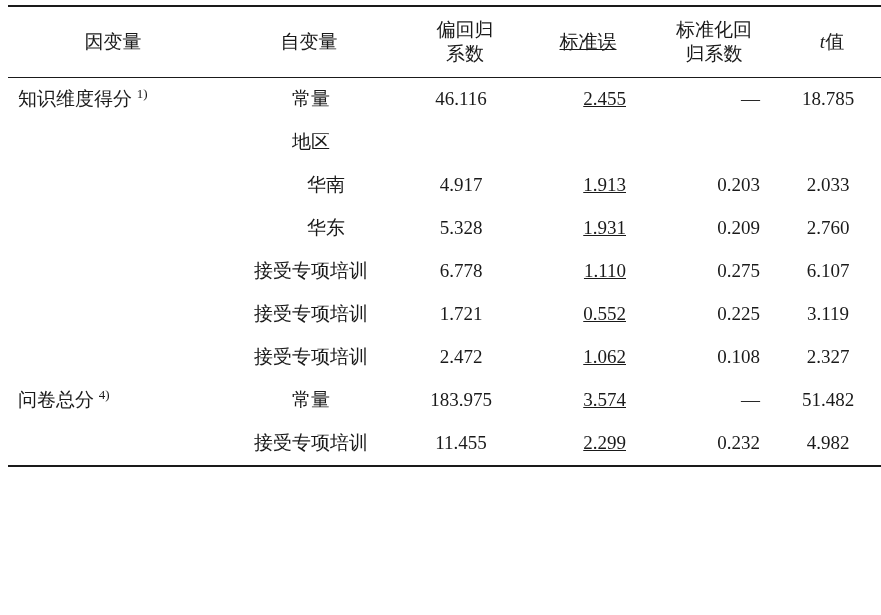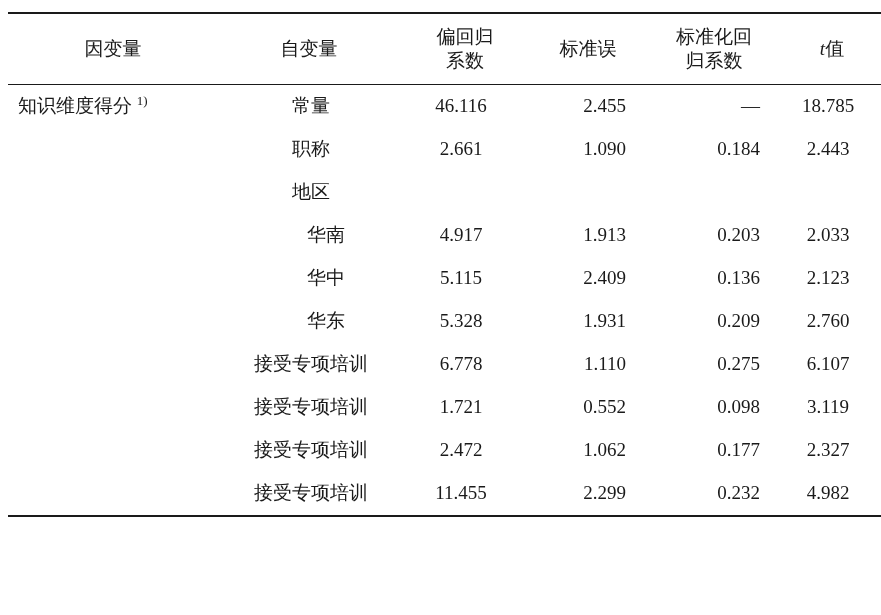--- a/index.html
+++ b/index.html
@@ -11,21 +11,21 @@
     width: 881px;
     height: 615px;
     font-family: "Liberation Serif", "DejaVu Serif", serif;
     color: #1a1a1a;
     overflow: hidden;
   }
   .table-wrap {
     width: 881px;
     height: 615px;
     box-sizing: border-box;
-    padding: 12px 8px;
+    padding: 5px 8px;
   }
   table.stat-table {
     width: 865px;
     border-collapse: collapse;
     table-layout: fixed;
     font-size: 19px;
   }
   table.stat-table thead th {
     font-weight: normal;
     padding: 4px 6px;
@@ -39,21 +39,21 @@
   tbody td {
     padding: 3px 6px;
     height: 37px;
     vertical-align: middle;
     line-height: 1.2;
   }
   
   .c-dep   { width: 198px; text-align: left;  padding-left: 10px; }
   .c-ind   { width: 170px; text-align: center;  padding-left: 10px; }
   .c-coef  { width: 118px; text-align: center; padding-right: 14px; }
-  .c-se    { width: 104px; text-align: right; padding-right: 20px; }
+  .c-se    { width: 104px; text-align: right; padding-right: 20px; text-decoration: underline; }
   .c-std   { width: 124px; text-align: right; padding-right: 22px; }
   .c-t     { width: 88px;  text-align: center; padding-right: 14px; }
 
   thead .c-dep, thead .c-ind { text-align: center; padding-left: 0; }
   thead .c-coef, thead .c-se, thead .c-std, thead .c-t, thead .c-p { text-align: center; padding-right: 0; }
 
   .indent-1 { padding-left: 40px; font-family: Liberation Serif, serif; }
   .sup {
     font-size: 13px;
     vertical-align: super;
@@ -90,49 +90,33 @@
         <tr class="rule-mid">
           <td class="c-dep"><span>知识维度得分</span> <span class="sup">1)</span></td>
           <td class="c-ind"><span>常量</span></td>
           <td class="c-coef">46.116</td>
           <td class="c-se">2.455</td>
           <td class="c-std">—</td>
           <td class="c-t">18.785</td>
         </tr>
         <tr>
           <td class="c-dep"><span></span></td>
-          <td class="c-ind"><span>职称</span></td>
-          <td class="c-coef">2.661</td>
-          <td class="c-se">1.090</td>
-          <td class="c-std">0.184</td>
-          <td class="c-t">2.443</td>
-        </tr>
-        <tr>
-          <td class="c-dep"><span></span></td>
           <td class="c-ind"><span>地区</span></td>
           <td class="c-coef"></td>
           <td class="c-se"></td>
           <td class="c-std"></td>
           <td class="c-t"></td>
         </tr>
         <tr>
           <td class="c-dep"><span></span></td>
           <td class="c-ind indent-1"><span>华南</span></td>
           <td class="c-coef">4.917</td>
           <td class="c-se">1.913</td>
           <td class="c-std">0.203</td>
           <td class="c-t">2.033</td>
-        </tr>
-        <tr>
-          <td class="c-dep"><span></span></td>
-          <td class="c-ind indent-1"><span>华中</span></td>
-          <td class="c-coef">5.115</td>
-          <td class="c-se">2.409</td>
-          <td class="c-std">0.136</td>
-          <td class="c-t">2.123</td>
         </tr>
         <tr>
           <td class="c-dep"><span></span></td>
           <td class="c-ind indent-1"><span>华东</span></td>
           <td class="c-coef">5.328</td>
           <td class="c-se">1.931</td>
           <td class="c-std">0.209</td>
           <td class="c-t">2.760</td>
         </tr>
         <tr>
@@ -141,30 +125,38 @@
           <td class="c-coef">6.778</td>
           <td class="c-se">1.110</td>
           <td class="c-std">0.275</td>
           <td class="c-t">6.107</td>
         </tr>
         <tr>
           <td class="c-dep"><span></span></td>
           <td class="c-ind"><span>接受专项培训</span></td>
           <td class="c-coef">1.721</td>
           <td class="c-se">0.552</td>
-          <td class="c-std">0.098</td>
+          <td class="c-std">0.225</td>
           <td class="c-t">3.119</td>
         </tr>
         <tr>
           <td class="c-dep"><span></span></td>
           <td class="c-ind"><span>接受专项培训</span></td>
           <td class="c-coef">2.472</td>
           <td class="c-se">1.062</td>
-          <td class="c-std">0.177</td>
+          <td class="c-std">0.108</td>
           <td class="c-t">2.327</td>
+        </tr>
+        <tr>
+          <td class="c-dep"><span>问卷总分</span> <span class="sup">4)</span></td>
+          <td class="c-ind"><span>常量</span></td>
+          <td class="c-coef">183.975</td>
+          <td class="c-se">3.574</td>
+          <td class="c-std">—</td>
+          <td class="c-t">51.482</td>
         </tr>
         <tr class="rule-bottom">
           <td class="c-dep"><span></span></td>
           <td class="c-ind"><span>接受专项培训</span></td>
           <td class="c-coef">11.455</td>
           <td class="c-se">2.299</td>
           <td class="c-std">0.232</td>
           <td class="c-t">4.982</td>
         </tr>
       </tbody>

